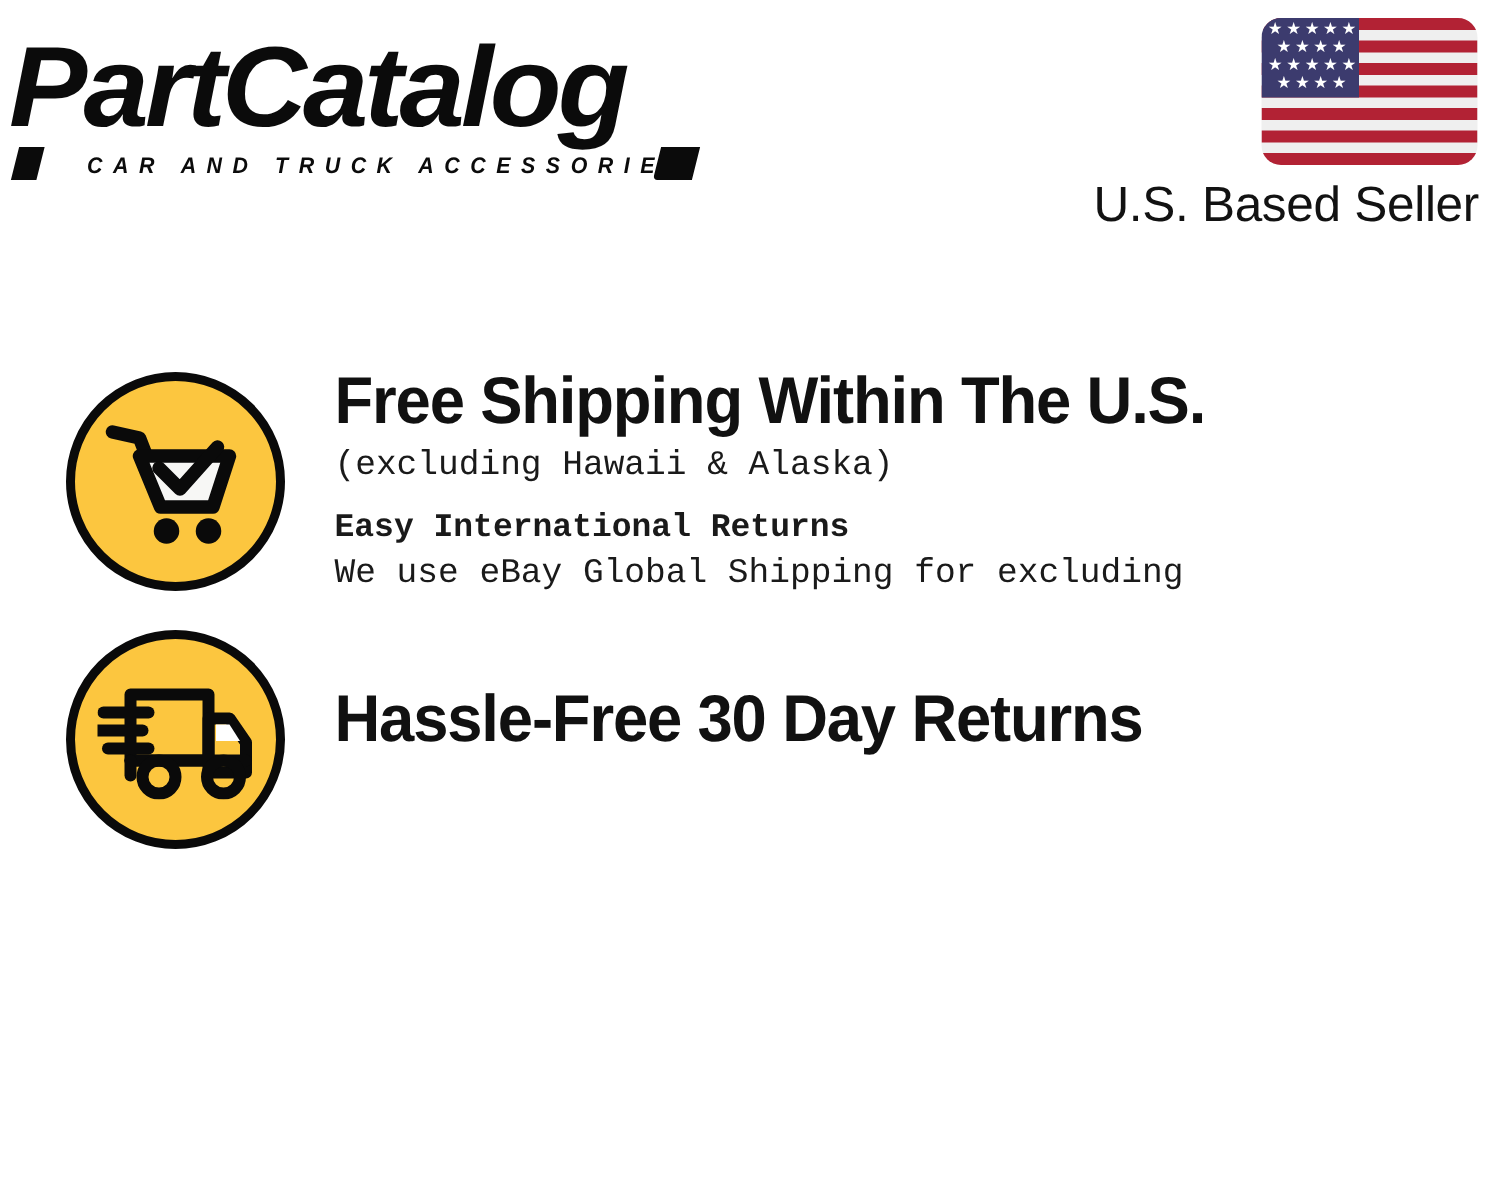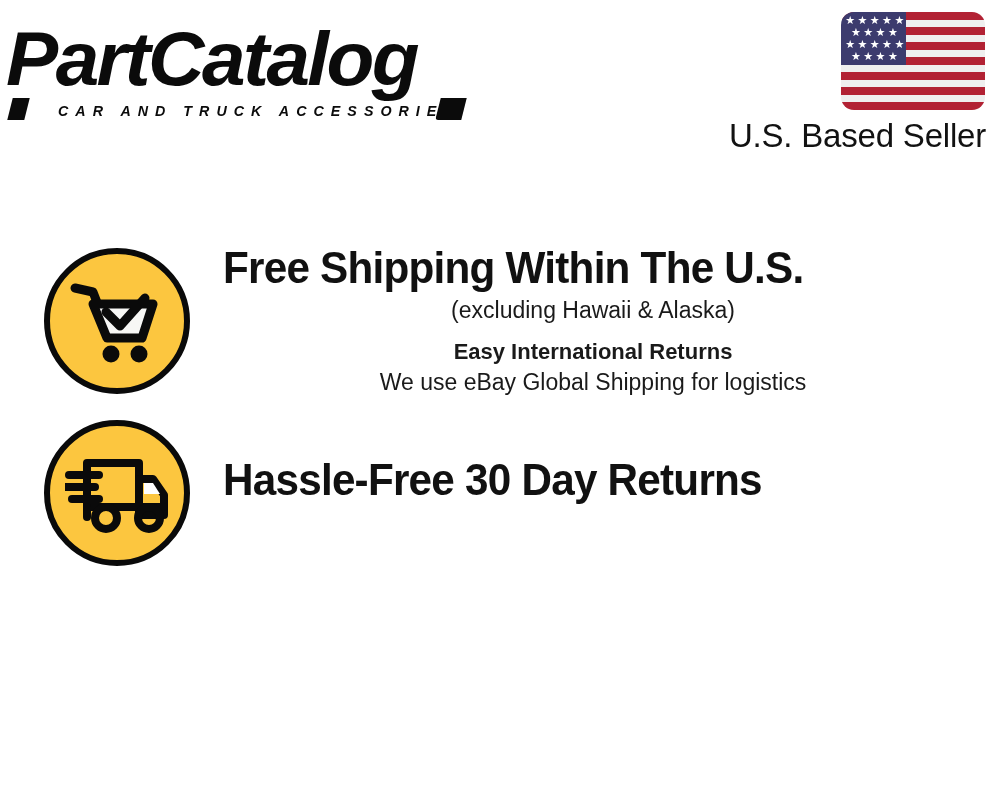--- a/index.html
+++ b/index.html
@@ -166,27 +166,26 @@
     font-weight: bold;
     font-size: 44px;
     line-height: 52px;
     letter-spacing: -0.8px;
     color: #111111;
     white-space: nowrap;
     transform: scaleX(0.96);
     transform-origin: left center;
   }
   .feature-sub {
-    font-family: Liberation Sans, sans-serif;
+    font-family: Liberation Mono, monospace;
     font-weight: normal;
     font-size: 23px;
     line-height: 31px;
     color: #1a1a1a;
     white-space: nowrap;
-    text-align: center;
   }
   .feature-sub.bold {
     font-weight: bold;
     font-size: 22px;
     margin-top: 10px;
   }
   .feature-sub.tight { margin-top: 1px; }
 
   .row-1 .feature-text { top: 2px; }
   .row-2 .feature-text { top: 42px; }
@@ -249,21 +248,21 @@
         <path d="M24 26 L84 26 L73 60 L38 60 Z" fill="none" stroke="#0a0a0a" stroke-width="9" stroke-linecap="round" stroke-linejoin="round"></path>
         <path d="M37 34 L51 48 L76 20" fill="none" stroke="#0a0a0a" stroke-width="9" stroke-linecap="round" stroke-linejoin="round"></path>
         <circle cx="42" cy="76" r="8.5" fill="#0a0a0a"></circle>
         <circle cx="70" cy="76" r="8.5" fill="#0a0a0a"></circle>
       </svg>
     </div>
     <div class="feature-text">
       <div class="feature-heading">Free Shipping Within The U.S.</div>
       <div class="feature-sub tight">(excluding Hawaii &amp; Alaska)</div>
       <div class="feature-sub bold">Easy International Returns</div>
-      <div class="feature-sub">We use eBay Global Shipping for logistics</div>
+      <div class="feature-sub">We use eBay Global Shipping for excluding</div>
     </div>
   </div>
 
   <div class="feature-row row-2">
     <div class="badge">
       <svg width="104" height="80" viewBox="0 0 104 80" aria-hidden="true">
         <line x1="4" y1="22" x2="34" y2="22" stroke="#0a0a0a" stroke-width="8" stroke-linecap="round"></line>
         <line x1="0" y1="34" x2="30" y2="34" stroke="#0a0a0a" stroke-width="8" stroke-linecap="round"></line>
         <line x1="7" y1="46" x2="34" y2="46" stroke="#0a0a0a" stroke-width="8" stroke-linecap="round"></line>
         <rect x="22" y="10" width="52" height="44" fill="none" stroke="#0a0a0a" stroke-width="8" stroke-linejoin="round"></rect>

